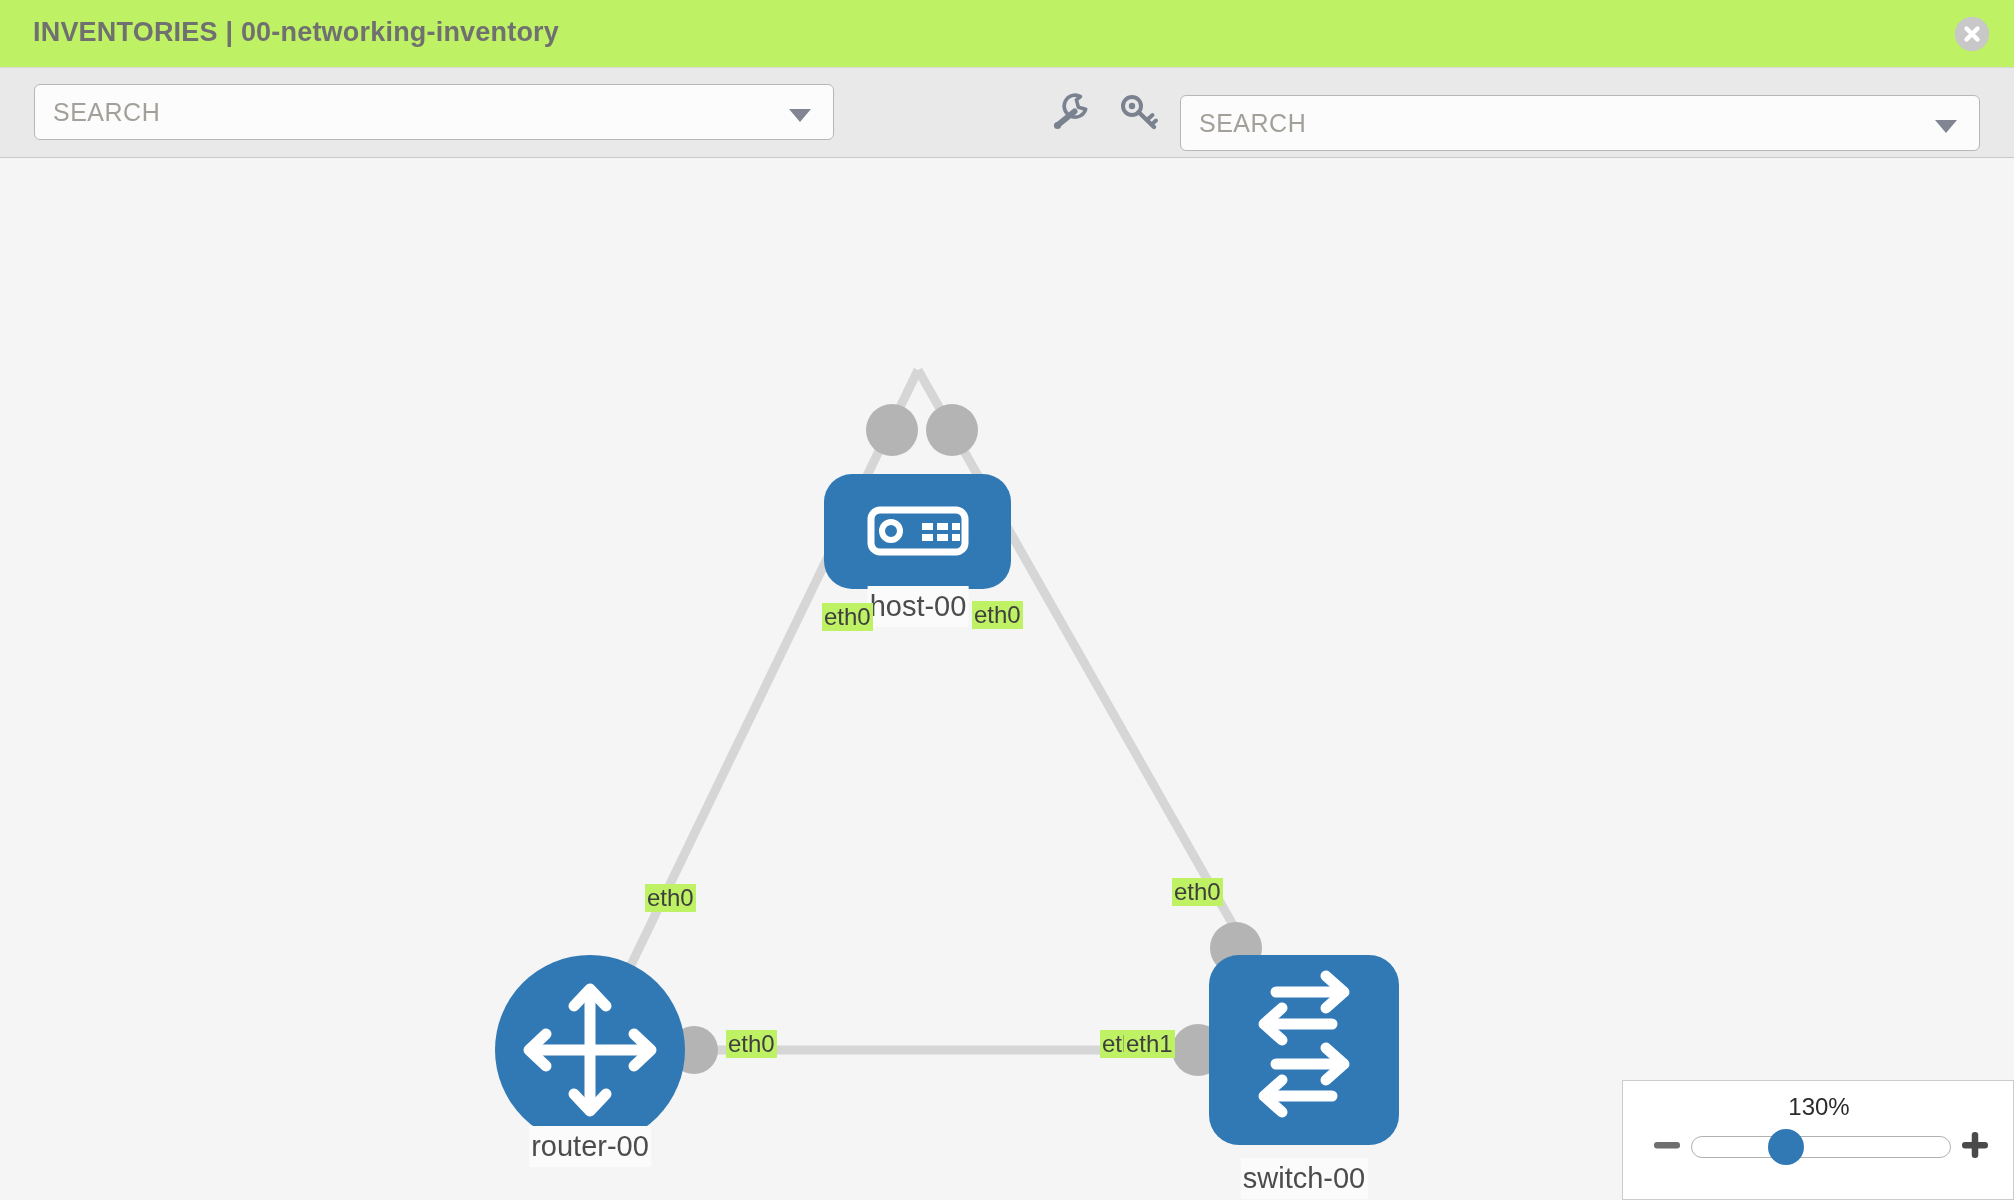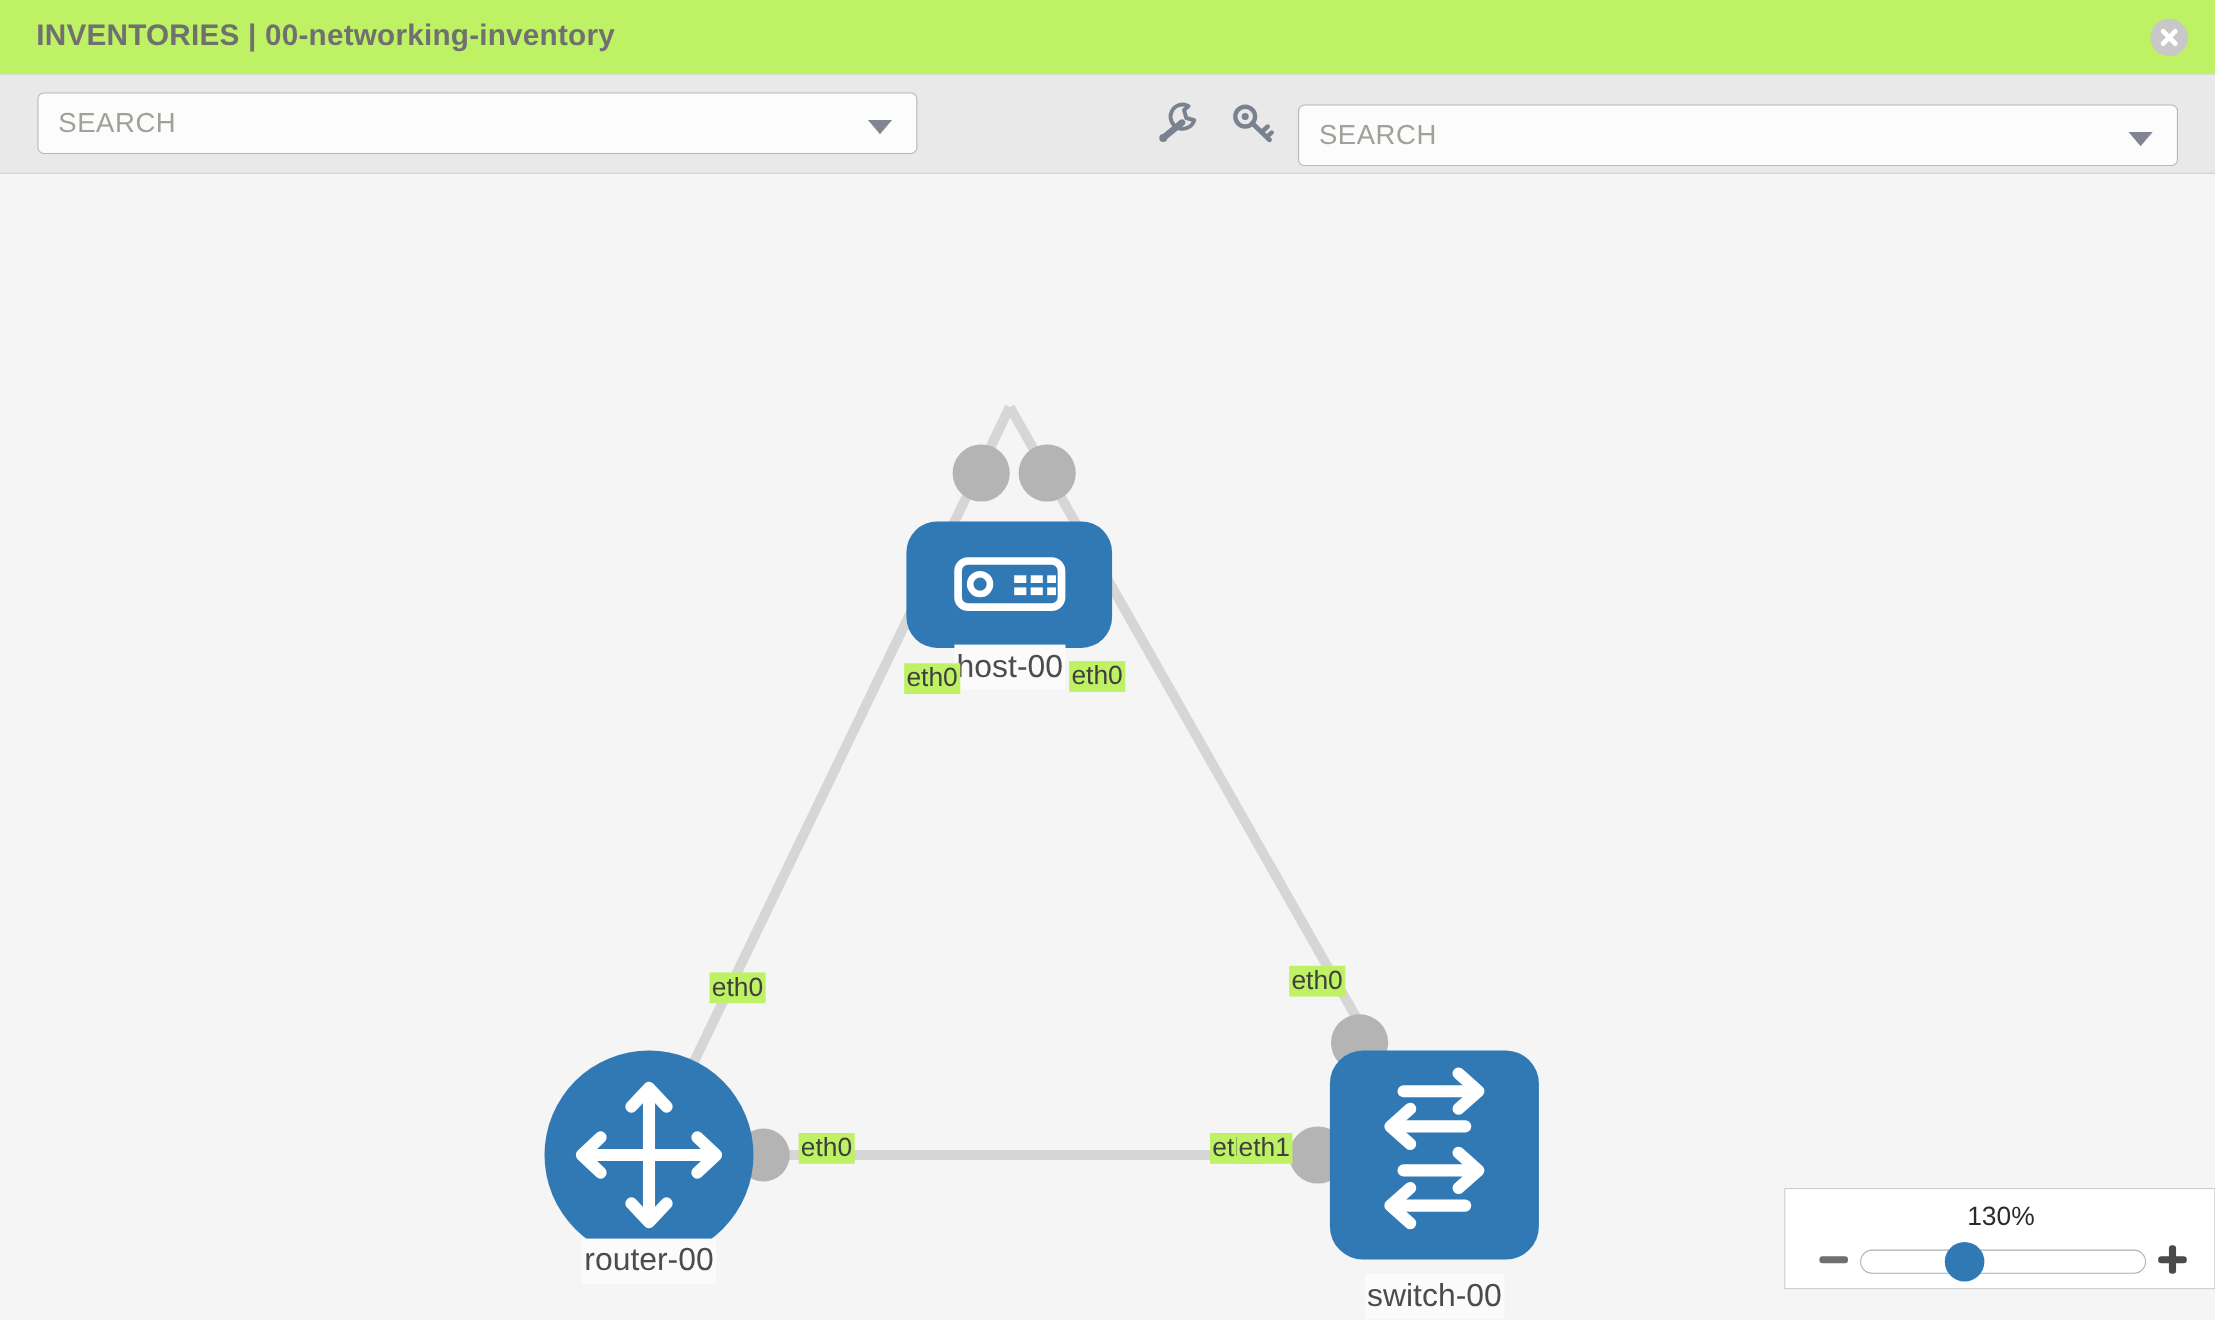--- a/index.html
+++ b/index.html
@@ -153,21 +153,21 @@
     white-space: nowrap;
     padding: 0 2px;
   }
 
   
   .zoom-panel {
     position: absolute;
     left: 1622px;
     top: 1080px;
     width: 392px;
-    height: 92px;
+    height: 120px;
     background: #ffffff;
     border: 1px solid #cccccc;
   }
   .zoom-value {
     position: absolute;
     top: 12px;
     left: 0;
     width: 392px;
     text-align: center;
     font-size: 24px;

